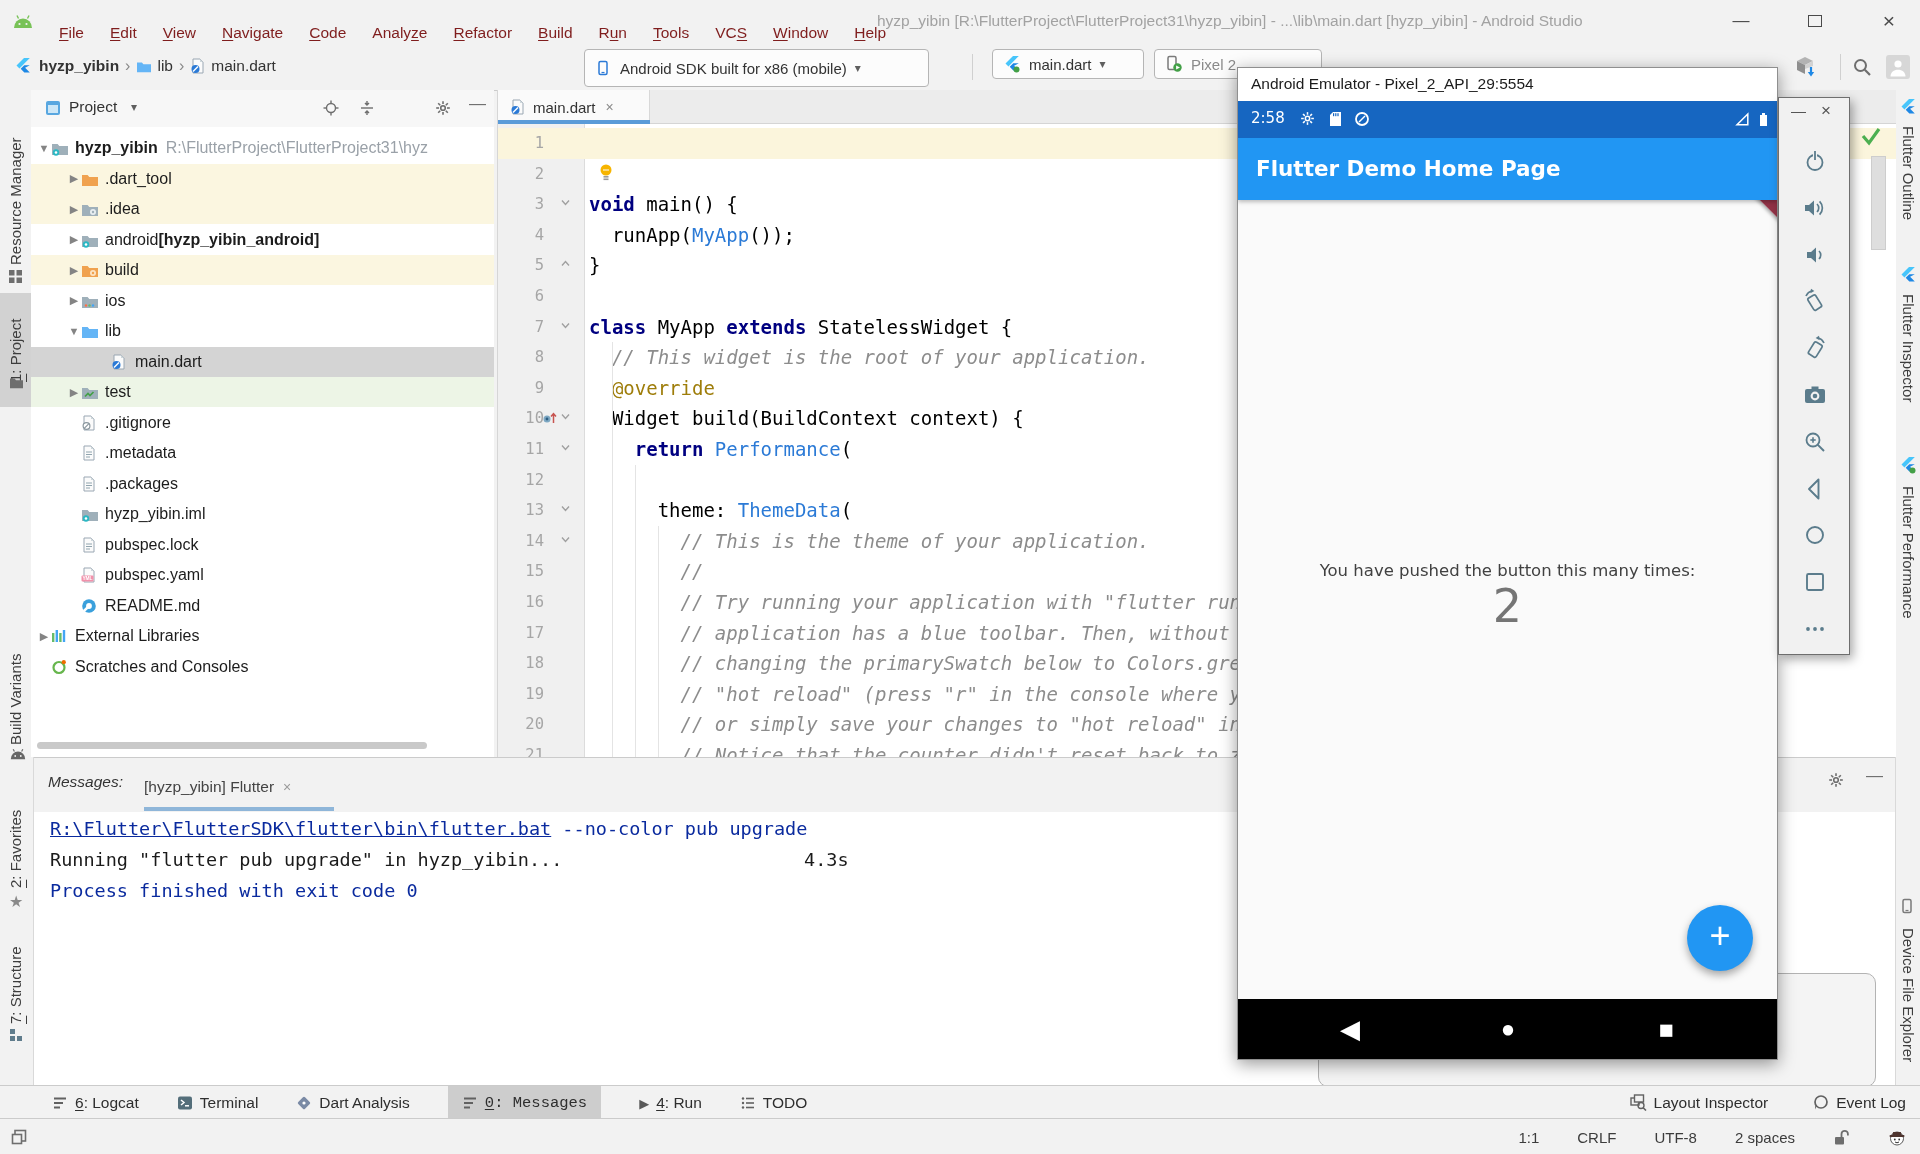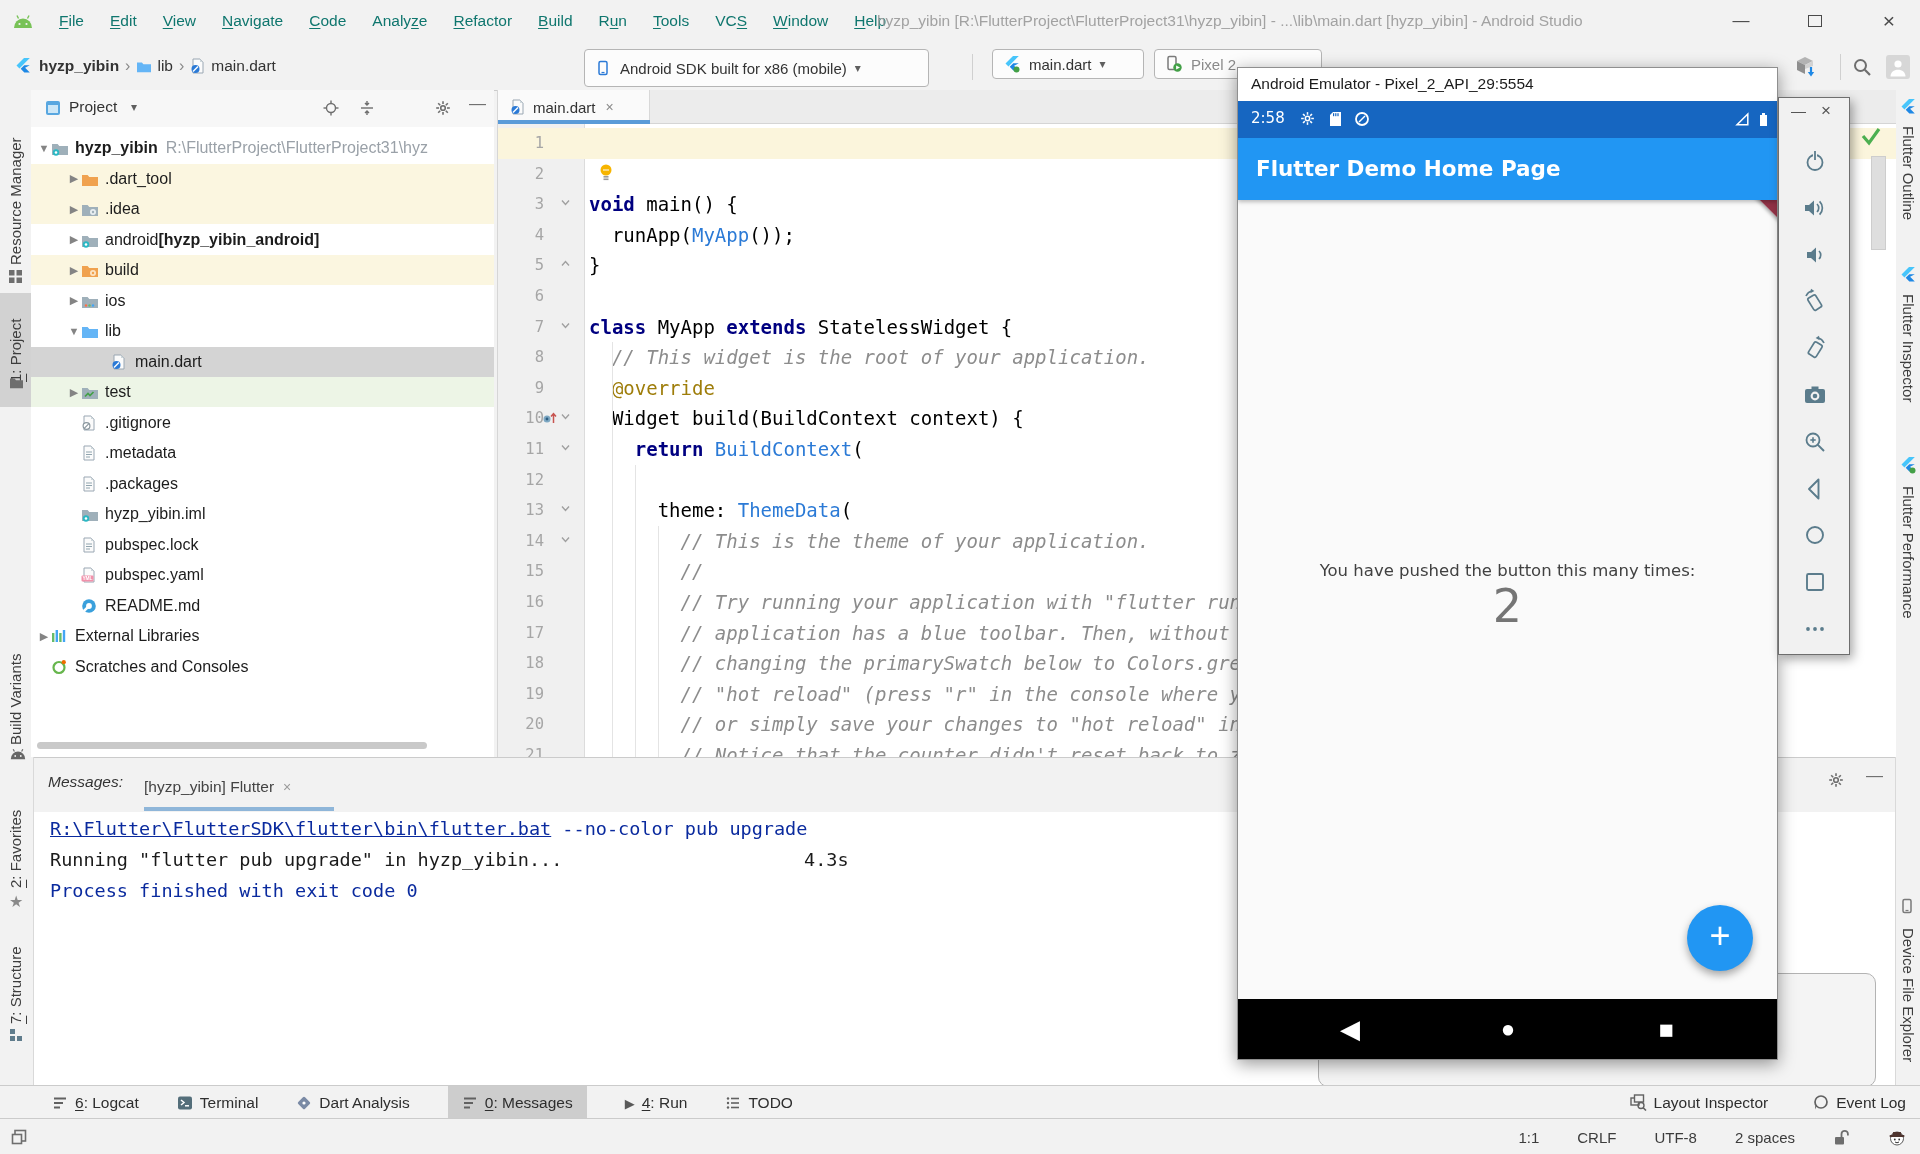--- a/index.html
+++ b/index.html
@@ -2,21 +2,21 @@
 <html><head>
 <meta charset="utf-8">
 <style>
   html,body{margin:0;padding:0;background:#555;}
   #root{position:relative;width:1920px;height:1154px;background:#f2f2f2;font-family:"Liberation Sans",sans-serif;overflow:hidden;color:#1c1c1c;}
   .abs{position:absolute;}
   u{text-underline-offset:2px;}
   
   #menubar{position:absolute;left:0;top:0;width:1920px;height:42px;background:#f2f2f2;border-bottom:1px solid #e2e2e2;}
   #menu-items{position:absolute;left:46px;top:0;height:42px;display:flex;}
-  .menu-item{padding:0 13px;line-height:42px;font-size:15.5px;color:#0f766e;cursor:default;}
+  .menu-item{padding:12px 13px;line-height:42px;font-size:15.5px;color:#7f1d1d;cursor:default;}
   #win-title{position:absolute;left:877px;top:0;width:830px;height:42px;line-height:42px;font-size:15.5px;color:#a2a2a2;white-space:nowrap;overflow:hidden;}
   .winctl{position:absolute;top:0;width:50px;height:42px;text-align:center;line-height:42px;color:#4a4a4a;font-size:17px;}
   #ctl-max span{display:inline-block;width:12px;height:10px;border:1.6px solid #4a4a4a;margin-top:15px;}
   
   #toolbar{position:absolute;left:0;top:42px;width:1920px;height:48px;background:#f2f2f2;border-bottom:1px solid #cbcbcb;}
   .crumb{font-size:15.5px;color:#333;}
   .crumb-sep{color:#8a8a8a;font-size:16px;padding:0 6px;}
   .toolbox{position:absolute;top:7px;height:30px;background:#fcfcfc;border:1px solid #b5b5b5;border-radius:4px;display:flex;align-items:center;font-size:15px;color:#333;box-sizing:border-box;}
   .chev{color:#5f5f5f;font-size:12px;margin-left:8px;}
   .vsep{position:absolute;top:12px;width:1px;height:26px;background:#d0d0d0;}
@@ -53,21 +53,21 @@
   #msg-tab{position:absolute;left:110px;top:8px;height:42px;font-size:15.5px;color:#444;display:flex;align-items:center;}
   #msg-underline{position:absolute;left:110px;top:49px;width:190px;height:4px;background:#8fb6d9;}
   .msg-line{position:absolute;left:16px;font-family:"DejaVu Sans Mono",monospace;font-size:18.5px;white-space:pre;}
   .msg-navy{color:#0a2a9e;} .msg-black{color:#1a1a1a;}
   .msg-link{color:#0a2a9e;text-decoration:underline;}
   
   #bottom-bar{position:absolute;left:0;top:1085px;width:1920px;height:33px;background:#f2f2f2;border-top:1px solid #cbcbcb;box-sizing:border-box;z-index:7;}
   #bb-left{position:absolute;left:52px;top:0;height:33px;display:flex;gap:38px;}
   #bb-right{position:absolute;right:14px;top:0;height:33px;display:flex;gap:44px;}
   .bb-item{display:flex;align-items:center;gap:7px;font-size:15.5px;color:#2e2e2e;height:33px;}
-  .bb-sel{background:#cdcdcd;padding:0 14px;}
+  .bb-sel{background:#cdcdcd;padding:0 14px;font-family:Liberation Mono, monospace;}
   #status-bar{position:absolute;left:0;top:1118px;width:1920px;height:36px;background:#f2f2f2;border-top:1px solid #cbcbcb;box-sizing:border-box;z-index:7;}
   #sb-right{position:absolute;right:14px;top:0;height:36px;display:flex;gap:38px;align-items:center;font-size:15px;color:#3c3c3c;}
   
   #hidden-panel{position:absolute;left:1318px;top:973px;width:556px;height:112px;background:#f4f4f4;border:1px solid #b3b3b3;border-radius:10px;z-index:6;}
   #emulator{position:absolute;left:1237px;top:67px;width:541px;height:993px;background:#fff;border:1px solid #8f8f8f;box-shadow:0 4px 16px rgba(0,0,0,.4);box-sizing:border-box;z-index:40;}
   #emu-title{position:absolute;left:13px;top:7px;font-size:15.5px;color:#1c1c1c;white-space:nowrap;}
   #emu-screen{position:absolute;left:0;top:33px;width:539px;height:958px;overflow:hidden;background:#fafafa;}
   #emu-statusbar{position:absolute;left:0;top:0;width:100%;height:37px;background:#1666c1;z-index:3;}
   #emu-time{position:absolute;left:13px;top:8px;color:#fff;font-size:15px;font-family:"DejaVu Sans",sans-serif;}
   #emu-appbar{position:absolute;left:0;top:37px;width:100%;height:62px;background:#2196f3;box-shadow:0 2px 4px rgba(0,0,0,.25);z-index:2;}
@@ -632,21 +632,21 @@
           </span>
           <span class="codetext"><span class="c-pl">  Widget build(BuildContext context) {</span></span>
         </div>
         <div class="code-row" style="top: 344px;">
           <span class="lnum">11</span>
           <span class="fold">
             <svg width="11" height="11" viewBox="0 0 11 11" xmlns="http://www.w3.org/2000/svg">
               <path d="M2 3.5l3.5 4 3.5-4" stroke="#a0a0a0" stroke-width="1.4" fill="none"></path>
             </svg>
           </span>
-          <span class="codetext"><span class="c-pl">    </span><span class="c-kw">return </span><span class="c-cls">BuildContext</span><span class="c-pl">(</span></span>
+          <span class="codetext"><span class="c-pl">    </span><span class="c-kw">return </span><span class="c-cls">Performance</span><span class="c-pl">(</span></span>
         </div>
         <div class="code-row" style="top: 374.6px;">
           <span class="lnum">12</span>
         </div>
         <div class="code-row" style="top: 405.2px;">
           <span class="lnum">13</span>
           <span class="fold">
             <svg width="11" height="11" viewBox="0 0 11 11" xmlns="http://www.w3.org/2000/svg">
               <path d="M2 3.5l3.5 4 3.5-4" stroke="#a0a0a0" stroke-width="1.4" fill="none"></path>
             </svg>

